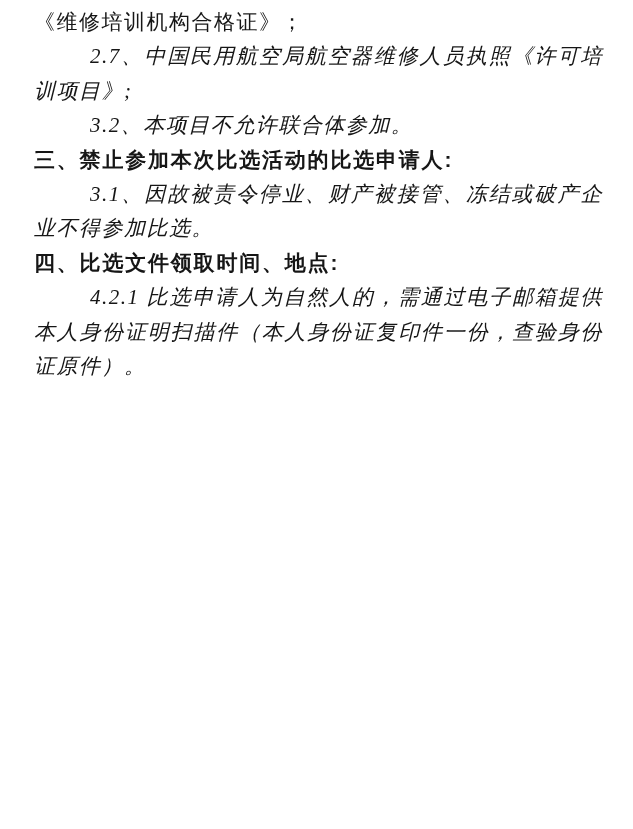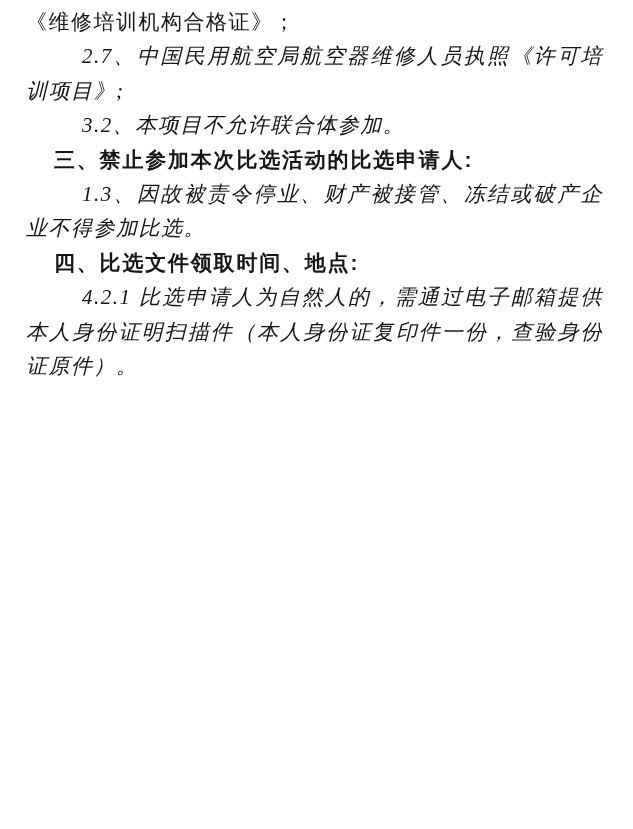--- a/index.html
+++ b/index.html
@@ -11,54 +11,53 @@
     width: 633px;
     height: 829px;
     overflow: hidden;
     font-family: "Liberation Serif", "DejaVu Serif", serif;
     color: #161616;
   }
   .page {
     box-sizing: border-box;
     width: 633px;
     height: 816px;
-    padding: 5px 30px 0 26px;
+    padding: 5px 30px 0 34px;
     background: #ffffff;
   }
   .doc-body p {
     margin: 0;
     padding: 0;
     font-size: 21px;
     line-height: 34.4px;
     text-align: justify;
     letter-spacing: 1.5px;
     word-break: break-word;
   }
   .doc-body p.indent {
     text-indent: 56px;
     font-style: italic;
   }
   .doc-body p.heading {
     font-family: "Liberation Sans", "DejaVu Sans", sans-serif;
     font-weight: 700;
     letter-spacing: 1.8px;
-    margin-left: 28px;
   }
   .doc-body span.u {
     text-decoration: underline;
     text-underline-offset: 5px;
     text-decoration-thickness: 1.4px;
   }
 </style>
 </head>
 <body>
 
 <div class="page">
   <div class="doc-body" id="doc-body">
       <p class="body"><span>《维修培训机构合格证》；</span></p>
       <p class="body indent"><span>2.7、中国民用航空局航空器维修人员执照《许可培训项目》;</span></p>
       <p class="body indent"><span>3.2、本项目不允许联合体参加。</span></p>
       <p class="heading"><span>三、禁止参加本次比选活动的比选申请人:</span></p>
-      <p class="body indent"><span>1.3、因故被责令停业、财产被接管、冻结或破产企业不得参加比选。</span></p>
+      <p class="body indent"><span>3.1、因故被责令停业、财产被接管、冻结或破产企业不得参加比选。</span></p>
       <p class="heading"><span>四、比选文件领取时间、地点:</span></p>
       <p class="body indent"><span>4.2.1 比选申请人为自然人的，需通过电子邮箱提供本人身份证明扫描件（本人身份证复印件一份，查验身份证原件）。</span></p>
     </div>
 </div>
 
 </body></html>

